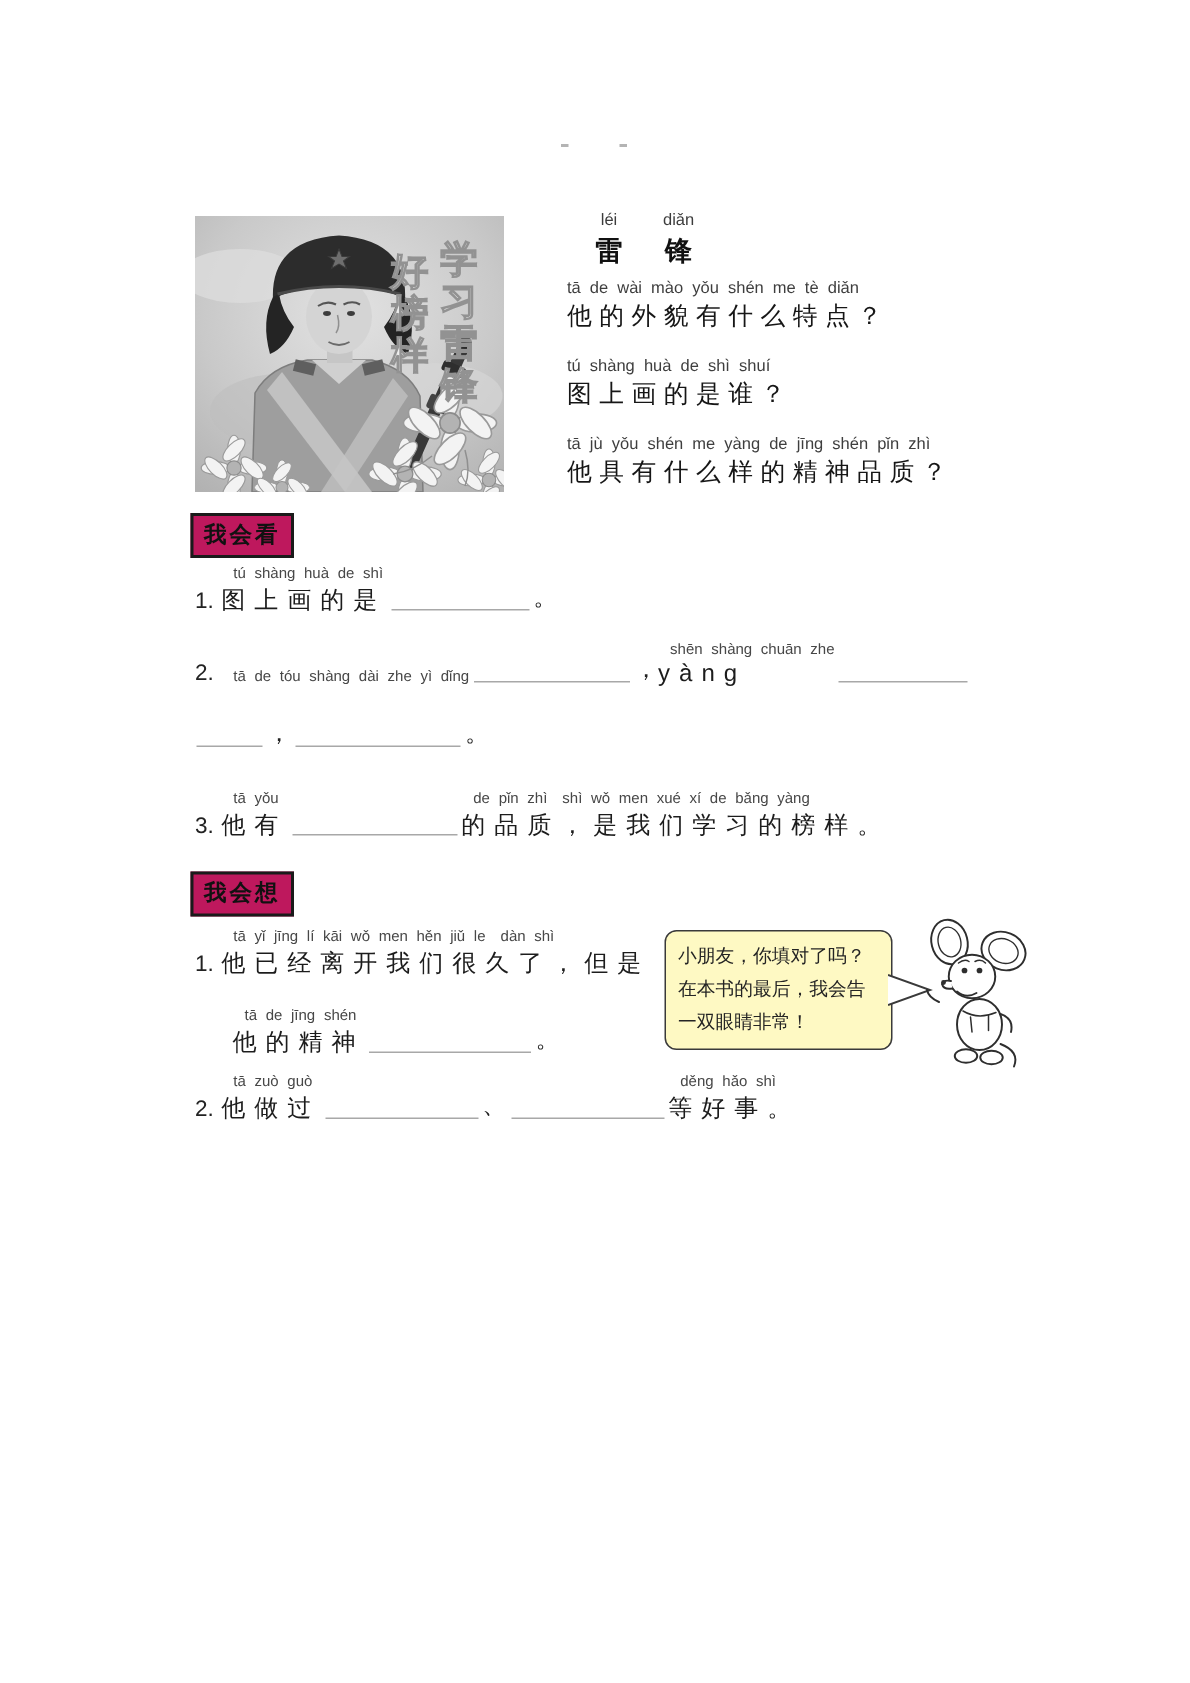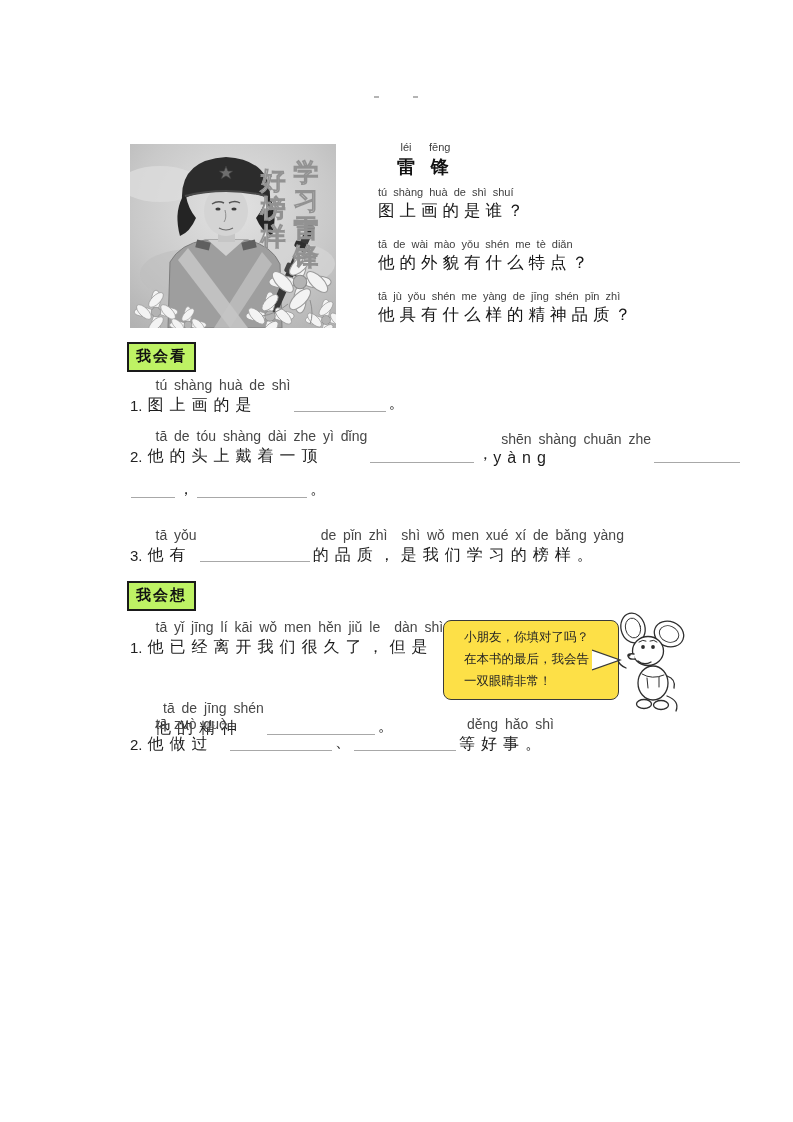--- a/index.html
+++ b/index.html
@@ -10,57 +10,57 @@
   
   .hmark{position:absolute;width:5px;height:2px;background:#b4b4b4;}
   .hmark.m1{left:374px;top:96px;}
   .hmark.m2{left:413px;top:96px;}
 
   
   .portrait{position:absolute;left:130px;top:144px;width:206px;height:184px;}
   .portrait svg{display:block;}
 
   
-  .title{position:absolute;left:397px;top:141px;display:flex;gap:14px;}
+  .title{position:absolute;left:397px;top:141px;display:flex;gap:27px;}
   .title .col{display:flex;flex-direction:column;align-items:center;}
   .title .py{font-size:11px;color:#3c3c3c;}
   .title .hz{font-size:18px;font-weight:bold;color:#111;margin-top:2px;}
 
   
   .intro{position:absolute;left:378px;top:186px;}
   .intro .q{margin-bottom:16px;}
   .intro .py{font-size:11px;color:#3e3e3e;word-spacing:3px;white-space:nowrap;}
   .intro .hz{font-size:16.5px;color:#161616;letter-spacing:5px;margin-top:2px;white-space:nowrap;}
 
   
   .sec-label{position:absolute;border:2px solid #1a1a1a;padding:3px 7px 4px 7px;
-    font-size:15px;font-weight:bold;letter-spacing:2px;color:#111;background:#bef264;}
+    font-size:15px;font-weight:bold;letter-spacing:2px;color:#111;background:#be185d;}
   .sec-label.look{left:127px;top:342px;}
   .sec-label.think{left:127px;top:581px;}
 
   
   .row{position:absolute;display:flex;align-items:flex-end;white-space:nowrap;}
   .num{font-size:15px;color:#222;margin-right:5px;padding-bottom:2px;}
   .ph{display:inline-flex;flex-direction:column;}
-  .ph .py{font-size:14px;color:#474747;word-spacing:3px;margin-bottom:2px;padding-left:8px;}
+  .ph .py{font-size:10px;color:#474747;word-spacing:3px;margin-bottom:2px;padding-left:8px;}
   .ph .hz{font-size:16px;color:#1c1c1c;letter-spacing:6px;}
   .blank{display:inline-block;border-bottom:1px solid #a8a8a8;height:2px;margin:0 3px 4px 3px;}
   .punct{font-size:16px;color:#222;padding-bottom:2px;}
 
   .row.look-q1{left:130px;top:377px;}
   .row.look-q2a{left:130px;top:428px;}
   .row.look-q2b{left:128px;top:479px;}
   .row.look-q3{left:130px;top:527px;}
   .row.think-q1a{left:130px;top:619px;}
-  .row.think-q1b{left:155px;top:700px;}
+  .row.think-q1b{left:155px;top:672px;}
   .row.think-q2{left:130px;top:716px;}
 
   
   .bubble{position:absolute;left:443px;top:620px;width:134px;border:1.4px solid #3a3a3a;
-    border-radius:8px;padding:6px 20px;background:#fde047;font-size:12.5px;line-height:1.75;color:#242424;}
+    border-radius:8px;padding:6px 8px;background:#fef9c3;font-size:12.5px;line-height:1.75;color:#242424;}
   .bubble .ln{white-space:nowrap;}
   .bubble-tail{position:absolute;left:592px;top:647px;}
   .mouse{position:absolute;left:612px;top:606px;}
 </style>
 </head>
 <body>
 
 <div class="page">
 
   <span class="hmark m1"></span>
@@ -150,35 +150,35 @@
       </g>
     </svg>
   </div>
 
   <div class="title">
     <div class="col">
       <span class="py">léi</span>
       <span class="hz">雷</span>
     </div>
     <div class="col">
-      <span class="py">fēng</span>
+      <span class="py">diǎn</span>
       <span class="hz">锋</span>
     </div>
   </div>
 
   <div class="intro">
+    <div class="q">
+      <div class="py">tā de wài mào yǒu shén me tè diǎn</div>
+      <div class="hz">他的外貌有什么特点？</div>
+    </div>
     <div class="q">
       <div class="py">tú shàng huà de shì shuí</div>
       <div class="hz">图上画的是谁？</div>
     </div>
     <div class="q">
-      <div class="py">tā de wài mào yǒu shén me tè diǎn</div>
-      <div class="hz">他的外貌有什么特点？</div>
-    </div>
-    <div class="q">
       <div class="py">tā jù yǒu shén me yàng de jīng shén pǐn zhì</div>
       <div class="hz">他具有什么样的精神品质？</div>
     </div>
   </div>
 
   <div class="sec-label look">我会看</div>
 
   <div class="row look-q1">
     <span class="num">1.</span>
     <span class="ph">
@@ -186,21 +186,20 @@
       <span class="hz">图上画的是</span>
     </span>
     <span class="blank" style="width:92px"></span>
     <span class="punct">。</span>
   </div>
 
   <div class="row look-q2a">
     <span class="num">2.</span>
     <span class="ph">
       <span class="py">tā de tóu shàng dài zhe yì dǐng</span>
-      <span class="hz">他的头上戴着一顶</span>
     </span>
     <span class="blank" style="width:104px"></span>
     <span class="punct">，</span>
     <span class="ph">
       <span class="py">shēn shàng chuān zhe</span>
       <span class="hz">yàng</span>
     </span>
     <span class="blank" style="width:86px"></span>
   </div>
 

